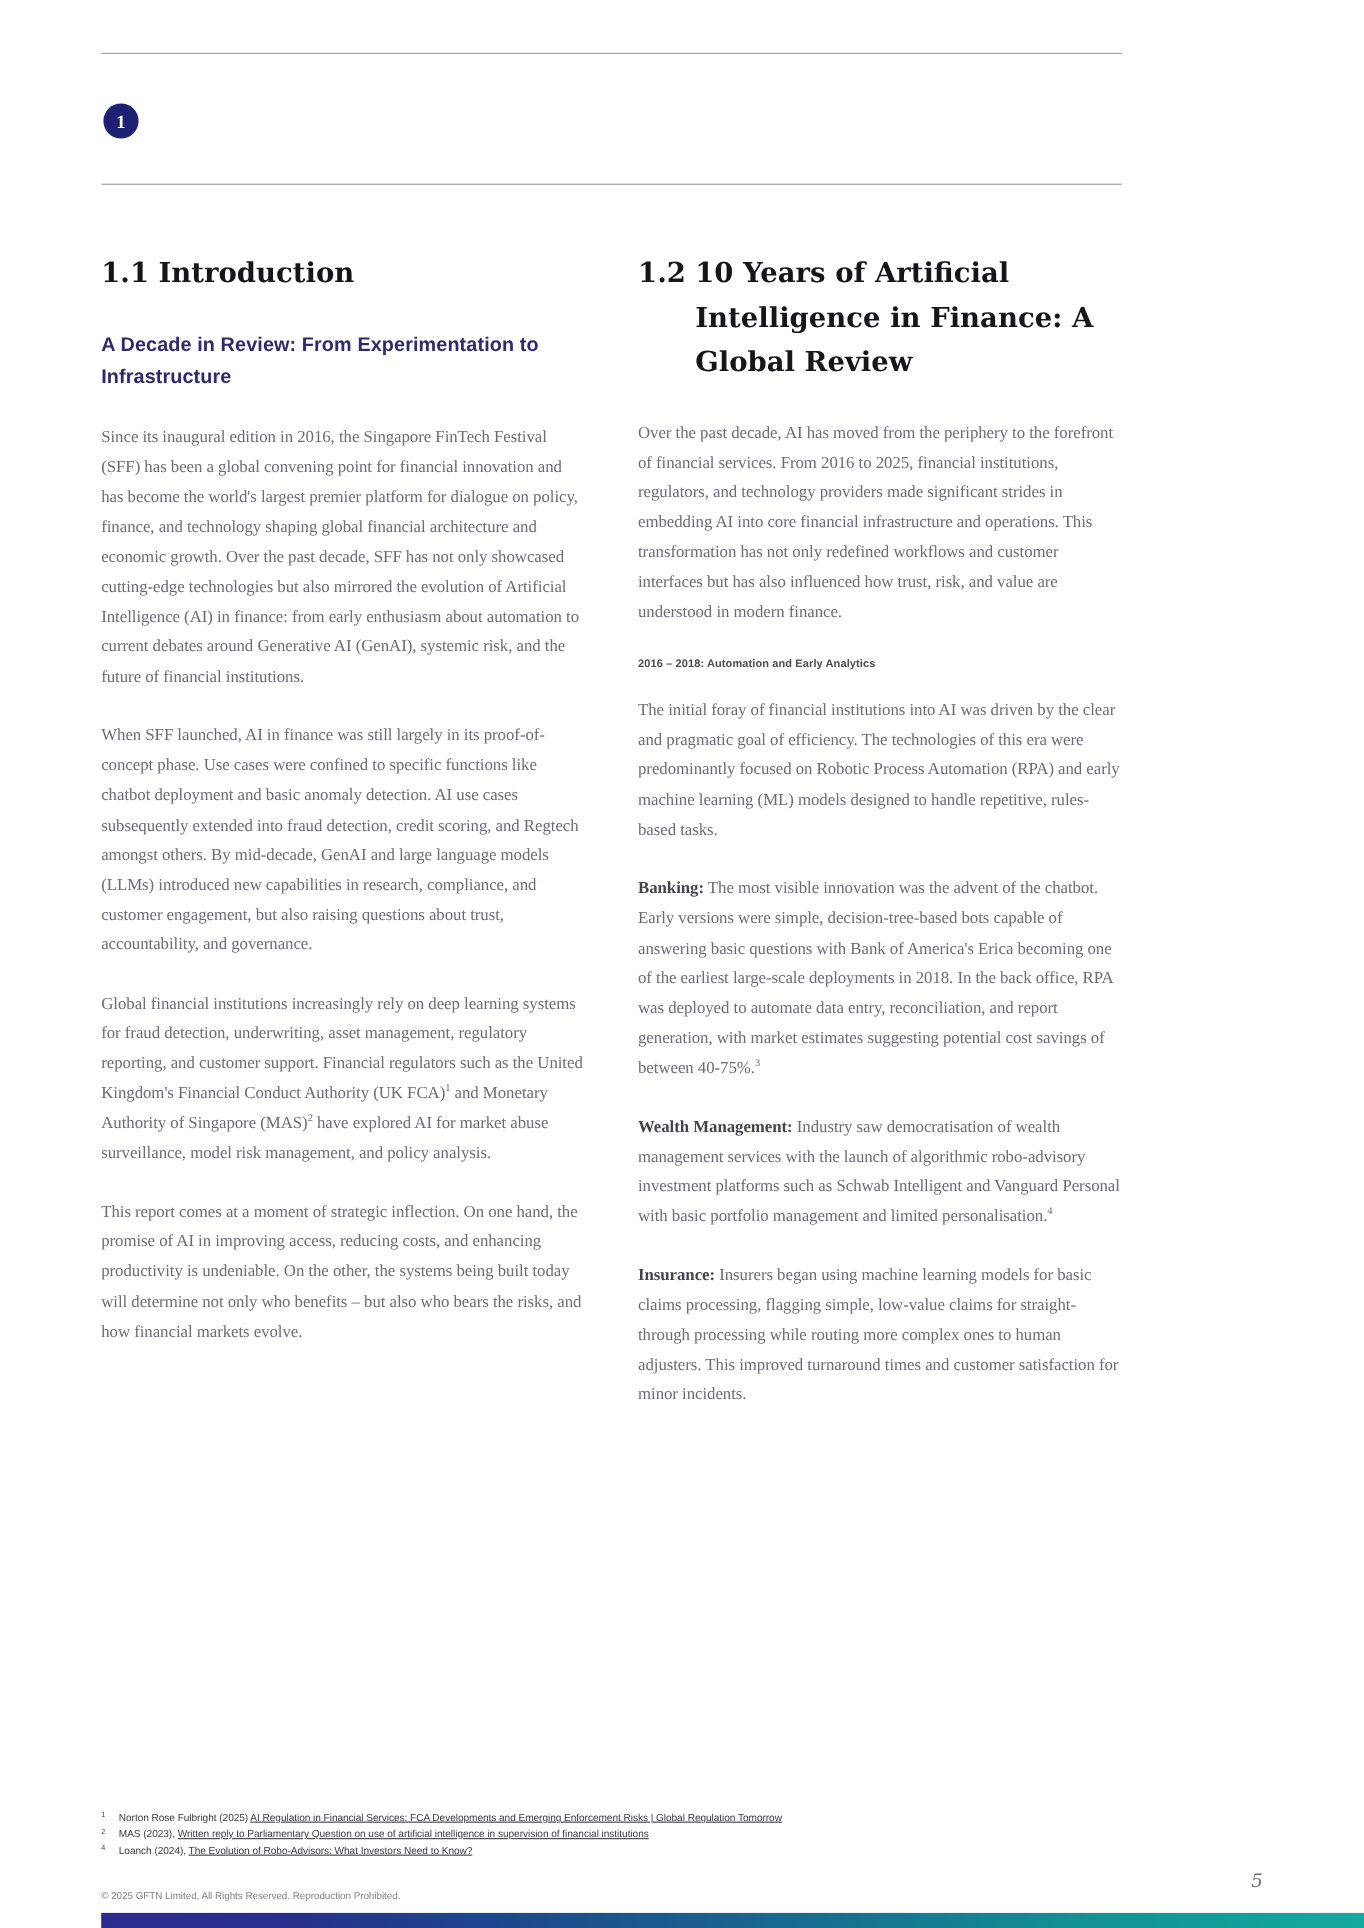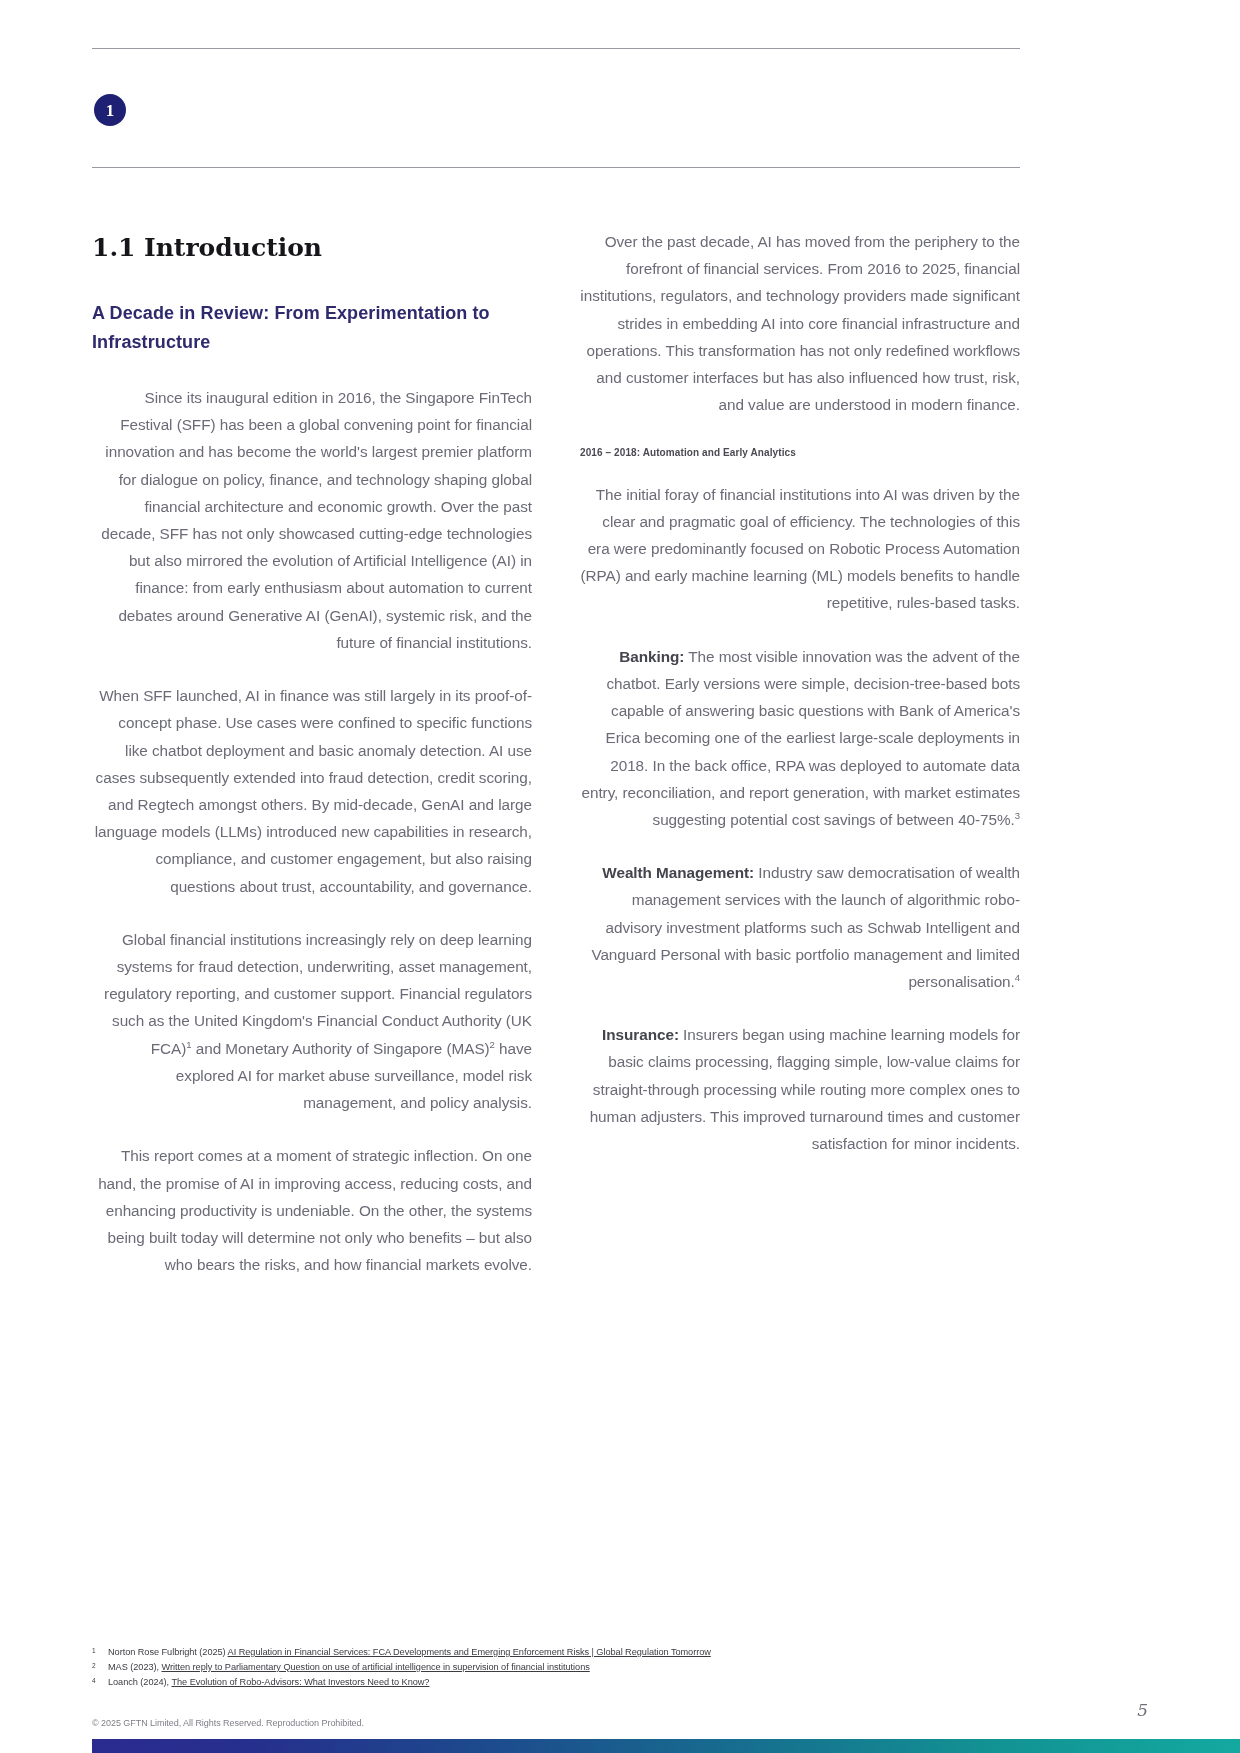--- a/index.html
+++ b/index.html
@@ -112,27 +112,26 @@
     font-family: "Liberation Sans", sans-serif;
     font-size: 10px;
     font-weight: bold;
     color: #4a4a52;
     line-height: 1.6;
     margin: 0 0 20px 0;
     letter-spacing: 0.1px;
   }
 
   p.body {
-    font-family: Liberation Sans, sans-serif;
+    font-family: Liberation Serif, serif;
     font-size: 15.3px;
     color: #6b6b77;
     line-height: 1.78;
     margin: 0 0 26px 0;
     letter-spacing: -0.05px;
-    text-align: right;
   }
   p.body:last-child { margin-bottom: 0; }
   p.body b {
     color: #44444e;
     font-weight: bold;
   }
   sup {
     font-size: 9.5px;
     vertical-align: super;
     line-height: 0;
@@ -227,27 +226,31 @@
       <p class="body">When SFF launched, AI in finance was still largely in its proof-of-concept phase. Use cases were confined to specific functions like chatbot deployment and basic anomaly detection. AI use cases subsequently extended into fraud detection, credit scoring, and Regtech amongst others. By mid-decade, GenAI and large language models (LLMs) introduced new capabilities in research, compliance, and customer engagement, but also raising questions about trust, accountability, and governance.</p>
 
       <p class="body">
         <span>Global financial institutions increasingly rely on deep learning systems for fraud detection, underwriting, asset management, regulatory reporting, and customer support. Financial regulators such as the United Kingdom's Financial Conduct Authority (UK FCA)</span><sup>1</sup><span> and Monetary Authority of Singapore (MAS)</span><sup>2</sup><span> have explored AI for market abuse surveillance, model risk management, and policy analysis.</span>
       </p>
 
       <p class="body">This report comes at a moment of strategic inflection. On one hand, the promise of AI in improving access, reducing costs, and enhancing productivity is undeniable. On the other, the systems being built today will determine not only who benefits – but also who bears the risks, and how financial markets evolve.</p>
     </div>
 
     <div class="col">
+      <h2 class="sec-head">
+        <span class="sec-num">1.2</span>
+        <span class="sec-text">10 Years of Artificial Intelligence in Finance: A Global Review</span>
+      </h2>
 
       <p class="body">Over the past decade, AI has moved from the periphery to the forefront of financial services. From 2016 to 2025, financial institutions, regulators, and technology providers made significant strides in embedding AI into core financial infrastructure and operations. This transformation has not only redefined workflows and customer interfaces but has also influenced how trust, risk, and value are understood in modern finance.</p>
 
 
       <h4 class="mini-head">2016 – 2018: Automation and Early Analytics</h4>
 
-      <p class="body">The initial foray of financial institutions into AI was driven by the clear and pragmatic goal of efficiency. The technologies of this era were predominantly focused on Robotic Process Automation (RPA) and early machine learning (ML) models benefits to handle repetitive, rules-based tasks.</p>
+      <p class="body">The initial foray of financial institutions into AI was driven by the clear and pragmatic goal of efficiency. The technologies of this era were predominantly focused on Robotic Process Automation (RPA) and early machine learning (ML) models designed to handle repetitive, rules-based tasks.</p>
 
       <p class="body">
         <b>Banking:</b><span> The most visible innovation was the advent of the chatbot. Early versions were simple, decision-tree-based bots capable of answering basic questions with Bank of America's Erica becoming one of the earliest large-scale deployments in 2018. In the back office, RPA was deployed to automate data entry, reconciliation, and report generation, with market estimates suggesting potential cost savings of between 40-75%.</span><sup>3</sup>
       </p>
 
       <p class="body">
         <b>Wealth Management:</b><span> Industry saw democratisation of wealth management services with the launch of algorithmic robo-advisory investment platforms such as Schwab Intelligent and Vanguard Personal with basic portfolio management and limited personalisation.</span><sup>4</sup>
       </p>
 
       <p class="body">

